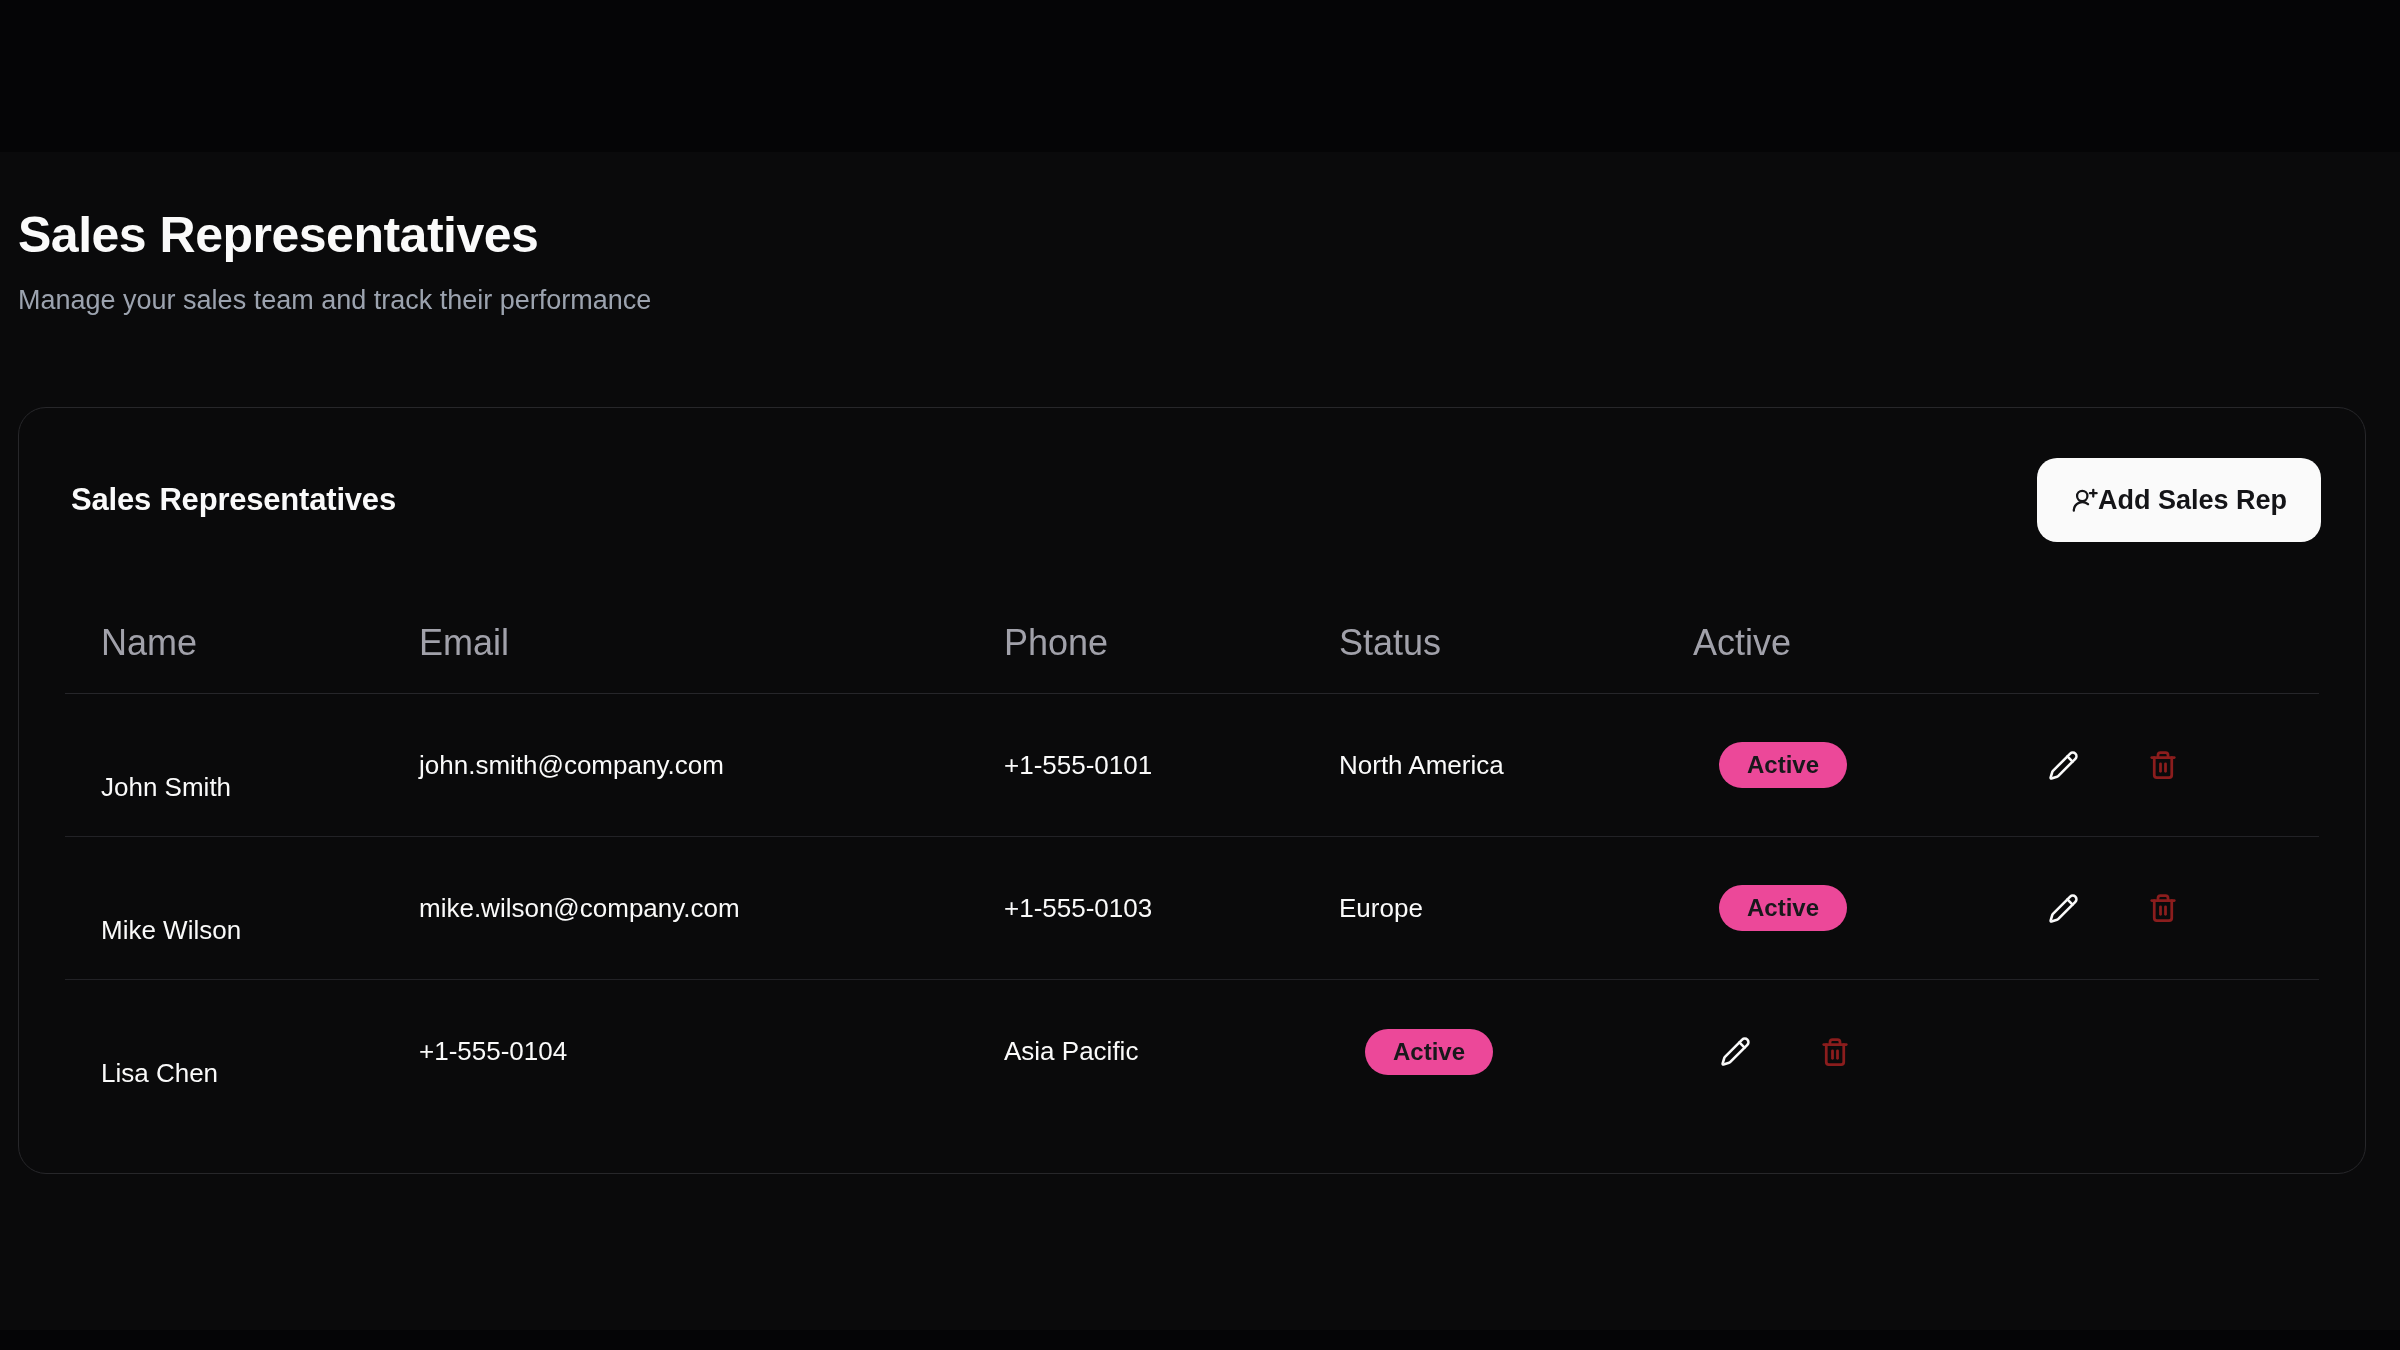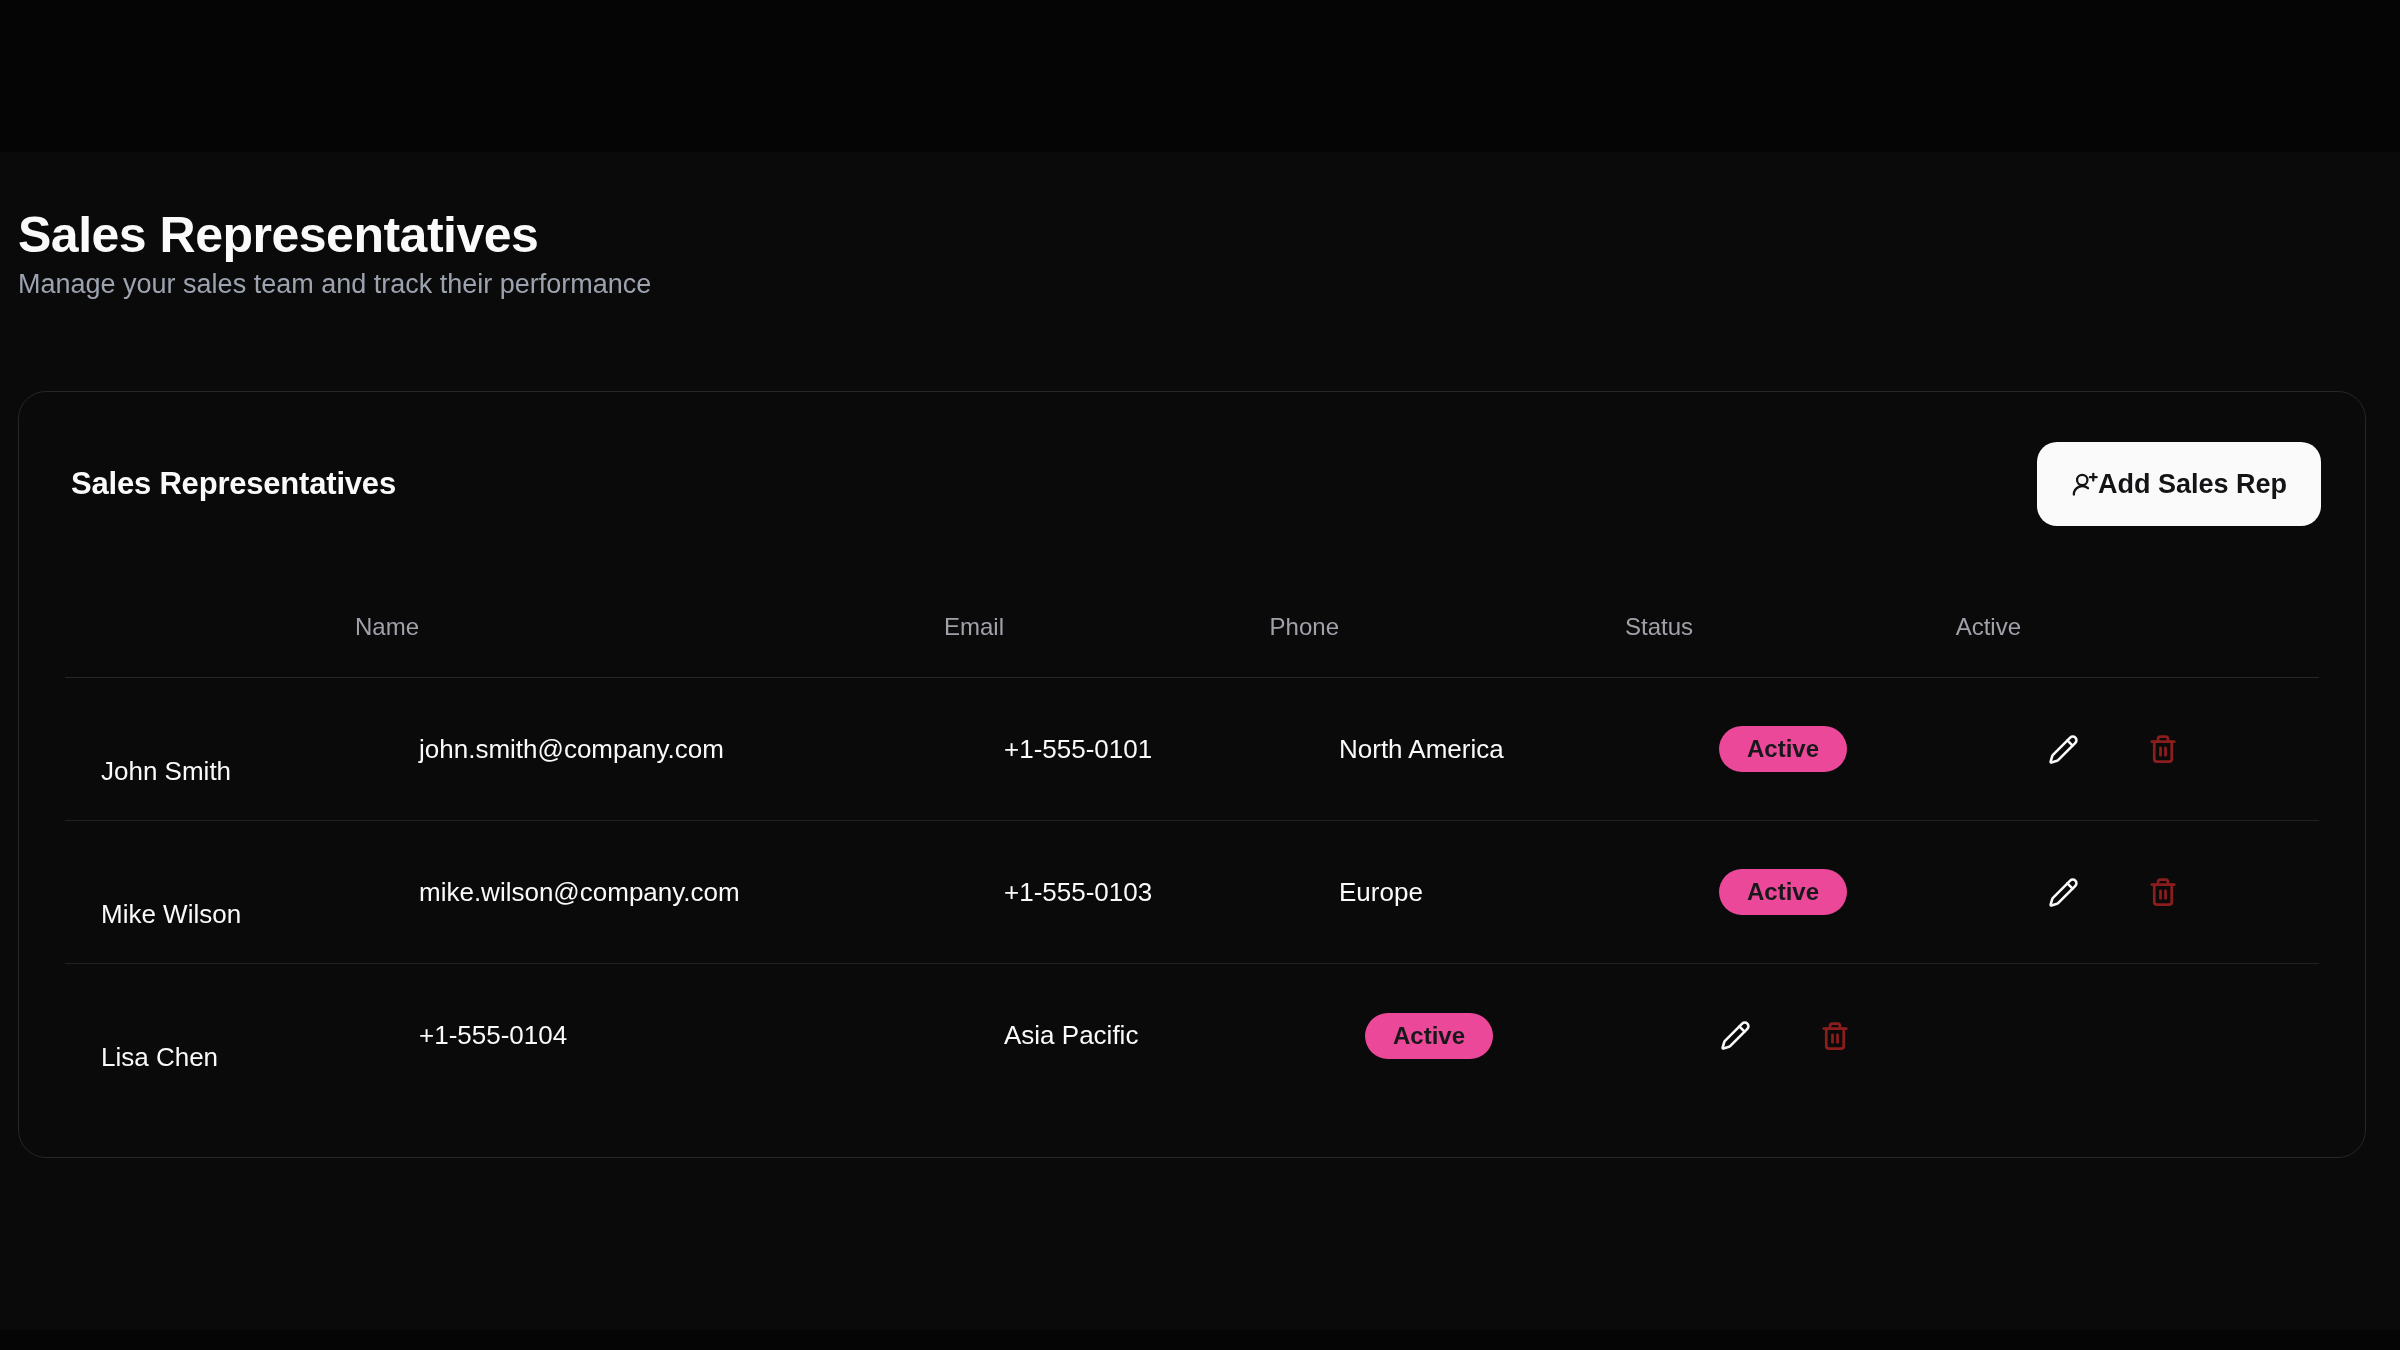--- a/index.html
+++ b/index.html
@@ -22,21 +22,21 @@
 
   .page-title {
     padding-top: 206px;
     font-size: 50px;
     font-weight: 700;
     letter-spacing: -0.5px;
     line-height: 1.18;
     color: #fafafa;
   }
   .page-subtitle {
-    margin-top: 0;
+    margin-top: 16px;
     font-size: 27px;
     line-height: 38px;
     color: #9ca3af;
     font-weight: 400;
   }
 
   .card {
     margin-top: 88px;
     width: 2348px;
     height: 767px;
@@ -79,25 +79,24 @@
     padding-left: 36px;
     align-items: center;
   }
   .trow-header {
     height: 152px;
     align-items: end;
     padding-bottom: 30px;
     border-bottom: 1px solid #26262a;
   }
   .th {
-    font-size: 24px;
+    font-size: 36px;
     font-weight: 500;
     color: #a1a1aa;
     line-height: 40px;
-    text-align: right;
   }
   .trow-data { height: 143px; border-bottom: 1px solid #222226; }
   .trow-data.last { border-bottom: none; }
   .td { font-size: 26px; font-weight: 400; color: #fafafa; }
   .td.name { font-weight: 400; margin-top: 44px; }
 
   .badge {
     display: inline-block;
     margin-left: 26px;
     padding: 11px 28px;

